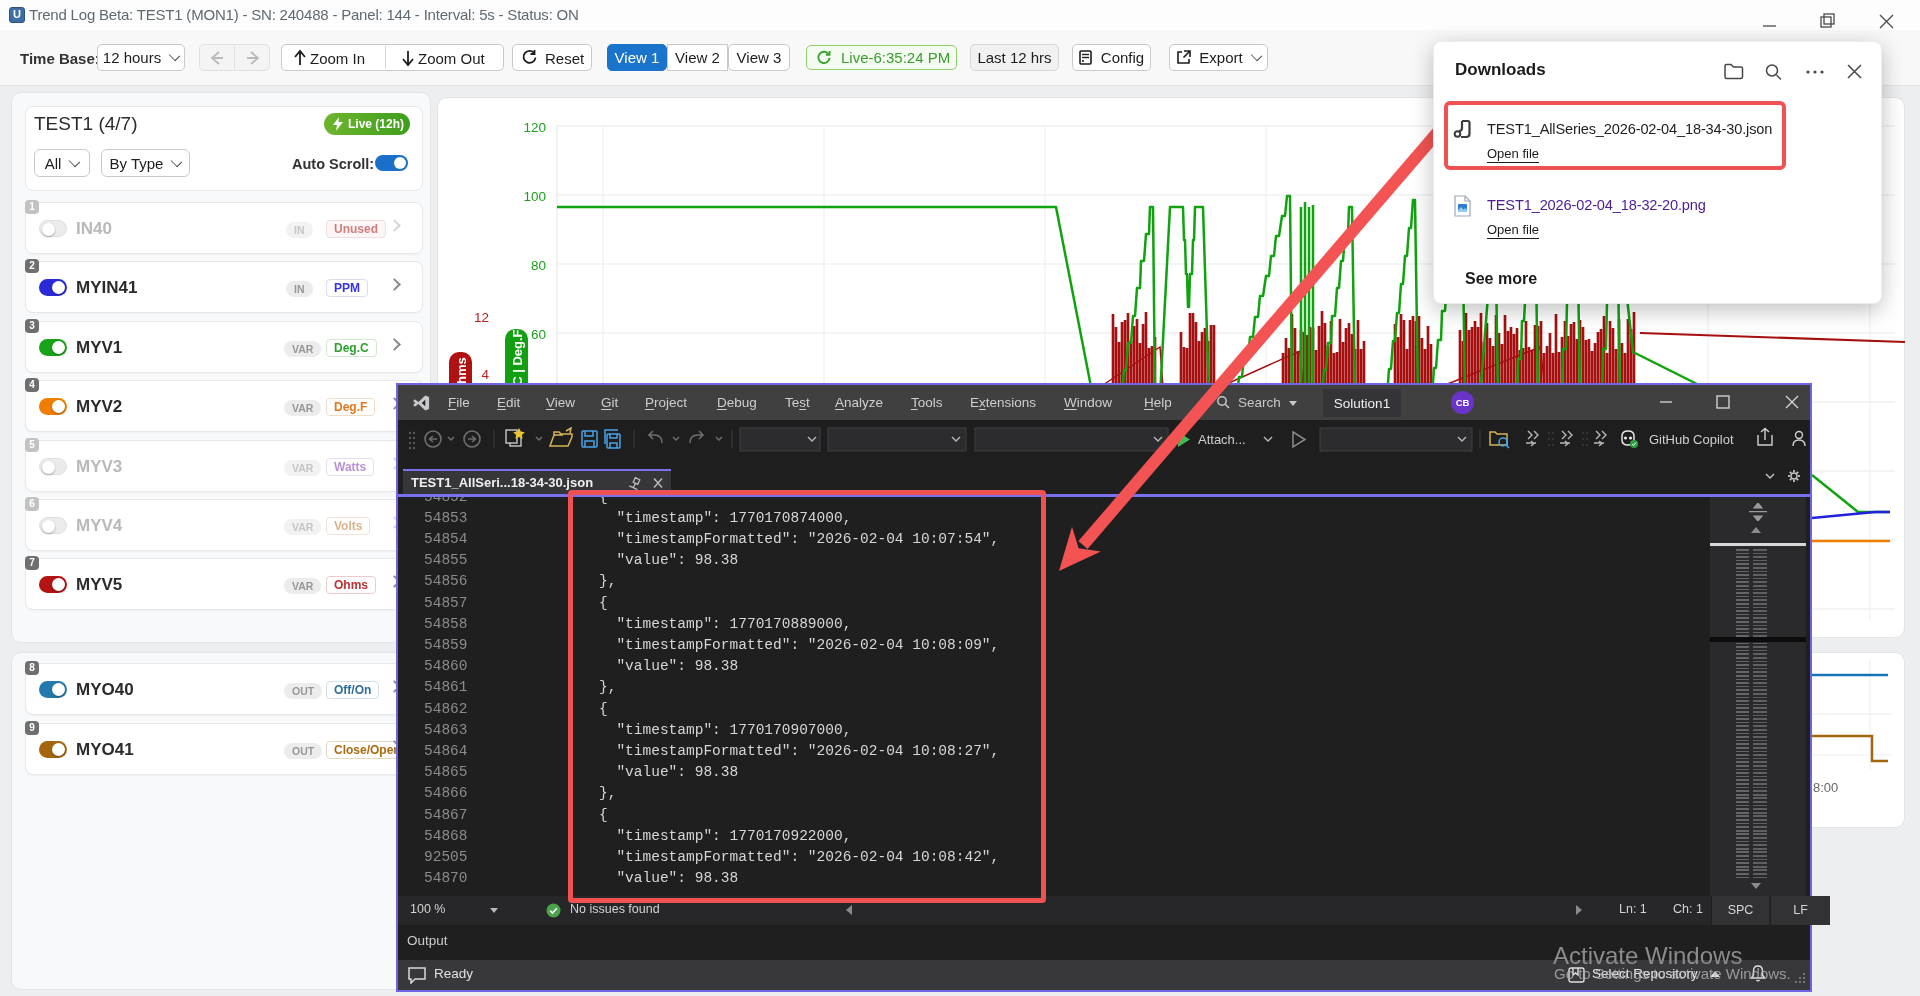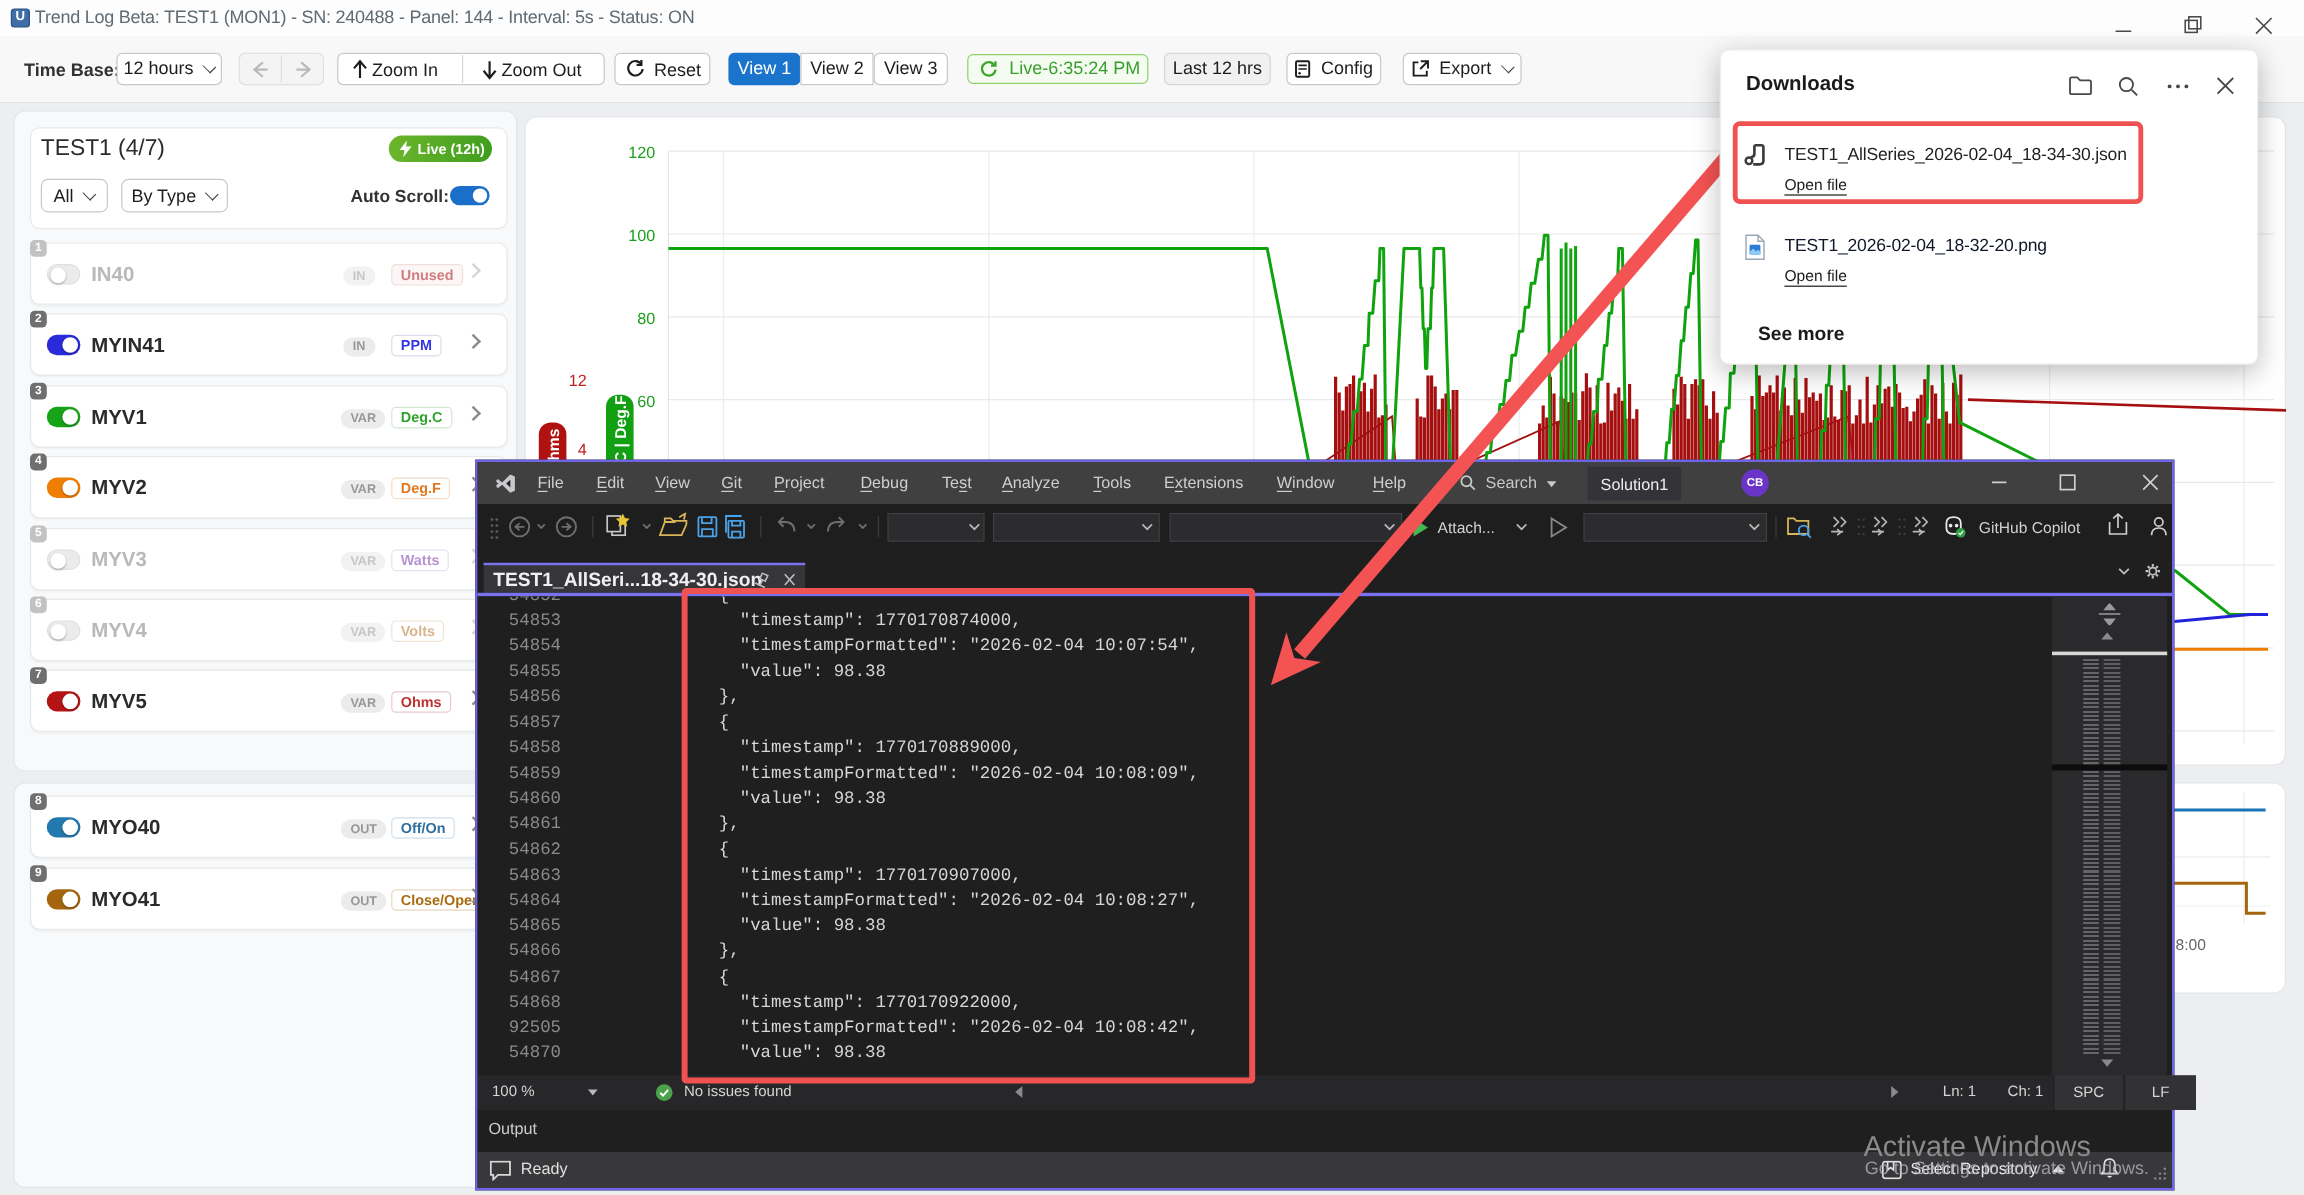--- a/index.html
+++ b/index.html
@@ -403,21 +403,21 @@
           </g>
       <g stroke="#d0d0d0" stroke-width="1.4" fill="none">
             <circle cx="1393" cy="8" r="3.5"></circle>
             <path d="M1387 19 Q1387 13 1393 13 Q1399 13 1399 19"></path>
             <path d="M1401 9 L1403 11 L1407 6"></path>
           </g>
     </svg>
   </div>
   <div class="vsrow" id="vstabs">
     <div style="position:absolute;left:5px;bottom:0;width:268px;height:25px;background:#35353a;border-top:2.5px solid #7a71ee;">
-      <span style="position:absolute;left:8px;top:4px;font-size:16px;font-weight:bold;color:#f0f0f0;">TEST1_AllSeri...18-34-30.json</span>
+      <span style="position:absolute;left:8px;top:4px;font-size:13px;font-weight:bold;color:#f0f0f0;">TEST1_AllSeri...18-34-30.json</span>
       <svg style="position:absolute;left:225px;top:6px" width="36" height="13" viewBox="0 0 36 13">
         <path d="M5 1 H10 V6 H5 Z M7.5 6 V11 M3 11 H12" stroke="#bdbdbd" stroke-width="1.3" fill="none" transform="rotate(25 7 6)"></path>
         <path d="M26 1.5 L34 10.5 M34 1.5 L26 10.5" stroke="#bdbdbd" stroke-width="1.4"></path>
       </svg>
     </div>
     <svg style="position:absolute;left:1366px;top:11px" width="40" height="14" viewBox="0 0 40 14">
       <path d="M2 5 L6 9 L10 5" stroke="#c0c0c0" stroke-width="1.5" fill="none"></path>
       <circle cx="30" cy="7" r="3" fill="none" stroke="#c0c0c0" stroke-width="1.4"></circle>
       <g stroke="#c0c0c0" stroke-width="1.8">
             <line x1="30" y1="1" x2="30" y2="3.2"></line>
@@ -532,21 +532,21 @@
       <circle cx="4.5" cy="15" r="2.8" fill="none" stroke="#3b3b3b" stroke-width="2"></circle>
     </svg>
     <div style="position:absolute;left:53px;top:79px;font-size:14.6px;letter-spacing:-0.15px;color:#1f1f1f;">TEST1_AllSeries_2026-02-04_18-34-30.json</div>
     <div style="position:absolute;left:53px;top:104px;font-size:13px;color:#1b1b1b;border-bottom:1px solid #1b1b1b;padding-bottom:1px;">Open file</div>
     <svg style="position:absolute;left:19px;top:153px" width="19" height="22" viewBox="0 0 19 22">
       <path d="M2 1 H12 L17 6 V21 H2 Z" fill="#fff" stroke="#9aa7b8" stroke-width="1.2"></path>
       <path d="M12 1 V6 H17" fill="none" stroke="#9aa7b8" stroke-width="1.2"></path>
       <rect x="5" y="9" width="9" height="8" rx="1" fill="#2b7cd3"></rect>
       <path d="M5 15 L8 12 L10.5 14.5 L12 13 L14 15 V17 H5 Z" fill="#8ecbf5"></path>
     </svg>
-    <div style="position:absolute;left:53px;top:155px;font-size:14.6px;letter-spacing:-0.15px;color:#0f172a;">TEST1_2026-02-04_18-32-20.png</div>
+    <div style="position:absolute;left:53px;top:155px;font-size:14.6px;letter-spacing:-0.15px;color:#4c1d95;">TEST1_2026-02-04_18-32-20.png</div>
     <div style="position:absolute;left:53px;top:180px;font-size:13px;color:#1b1b1b;border-bottom:1px solid #1b1b1b;padding-bottom:1px;">Open file</div>
     <div style="position:absolute;left:31px;top:228px;font-size:16px;font-weight:bold;color:#1b1b1b;">See more</div>
   </div>
 
   <svg class="abs" style="left:1000px;top:100px;z-index:20;" width="500" height="500" viewBox="0 0 500 500">
     <path d="M455 12 L83 445" stroke="#f45353" stroke-width="12" fill="none"></path>
     <polygon points="59,471 72,426.8 78.6,448.3 100.8,451.6" fill="#f45353"></polygon>
   </svg>
   <div class="redrect" style="left:1444px;top:101px;width:342px;height:69px;z-index:35;"></div>
   <div class="redrect" style="left:568px;top:490px;width:478px;height:413px;border-width:5px;border-radius:4px;z-index:22;"></div>

